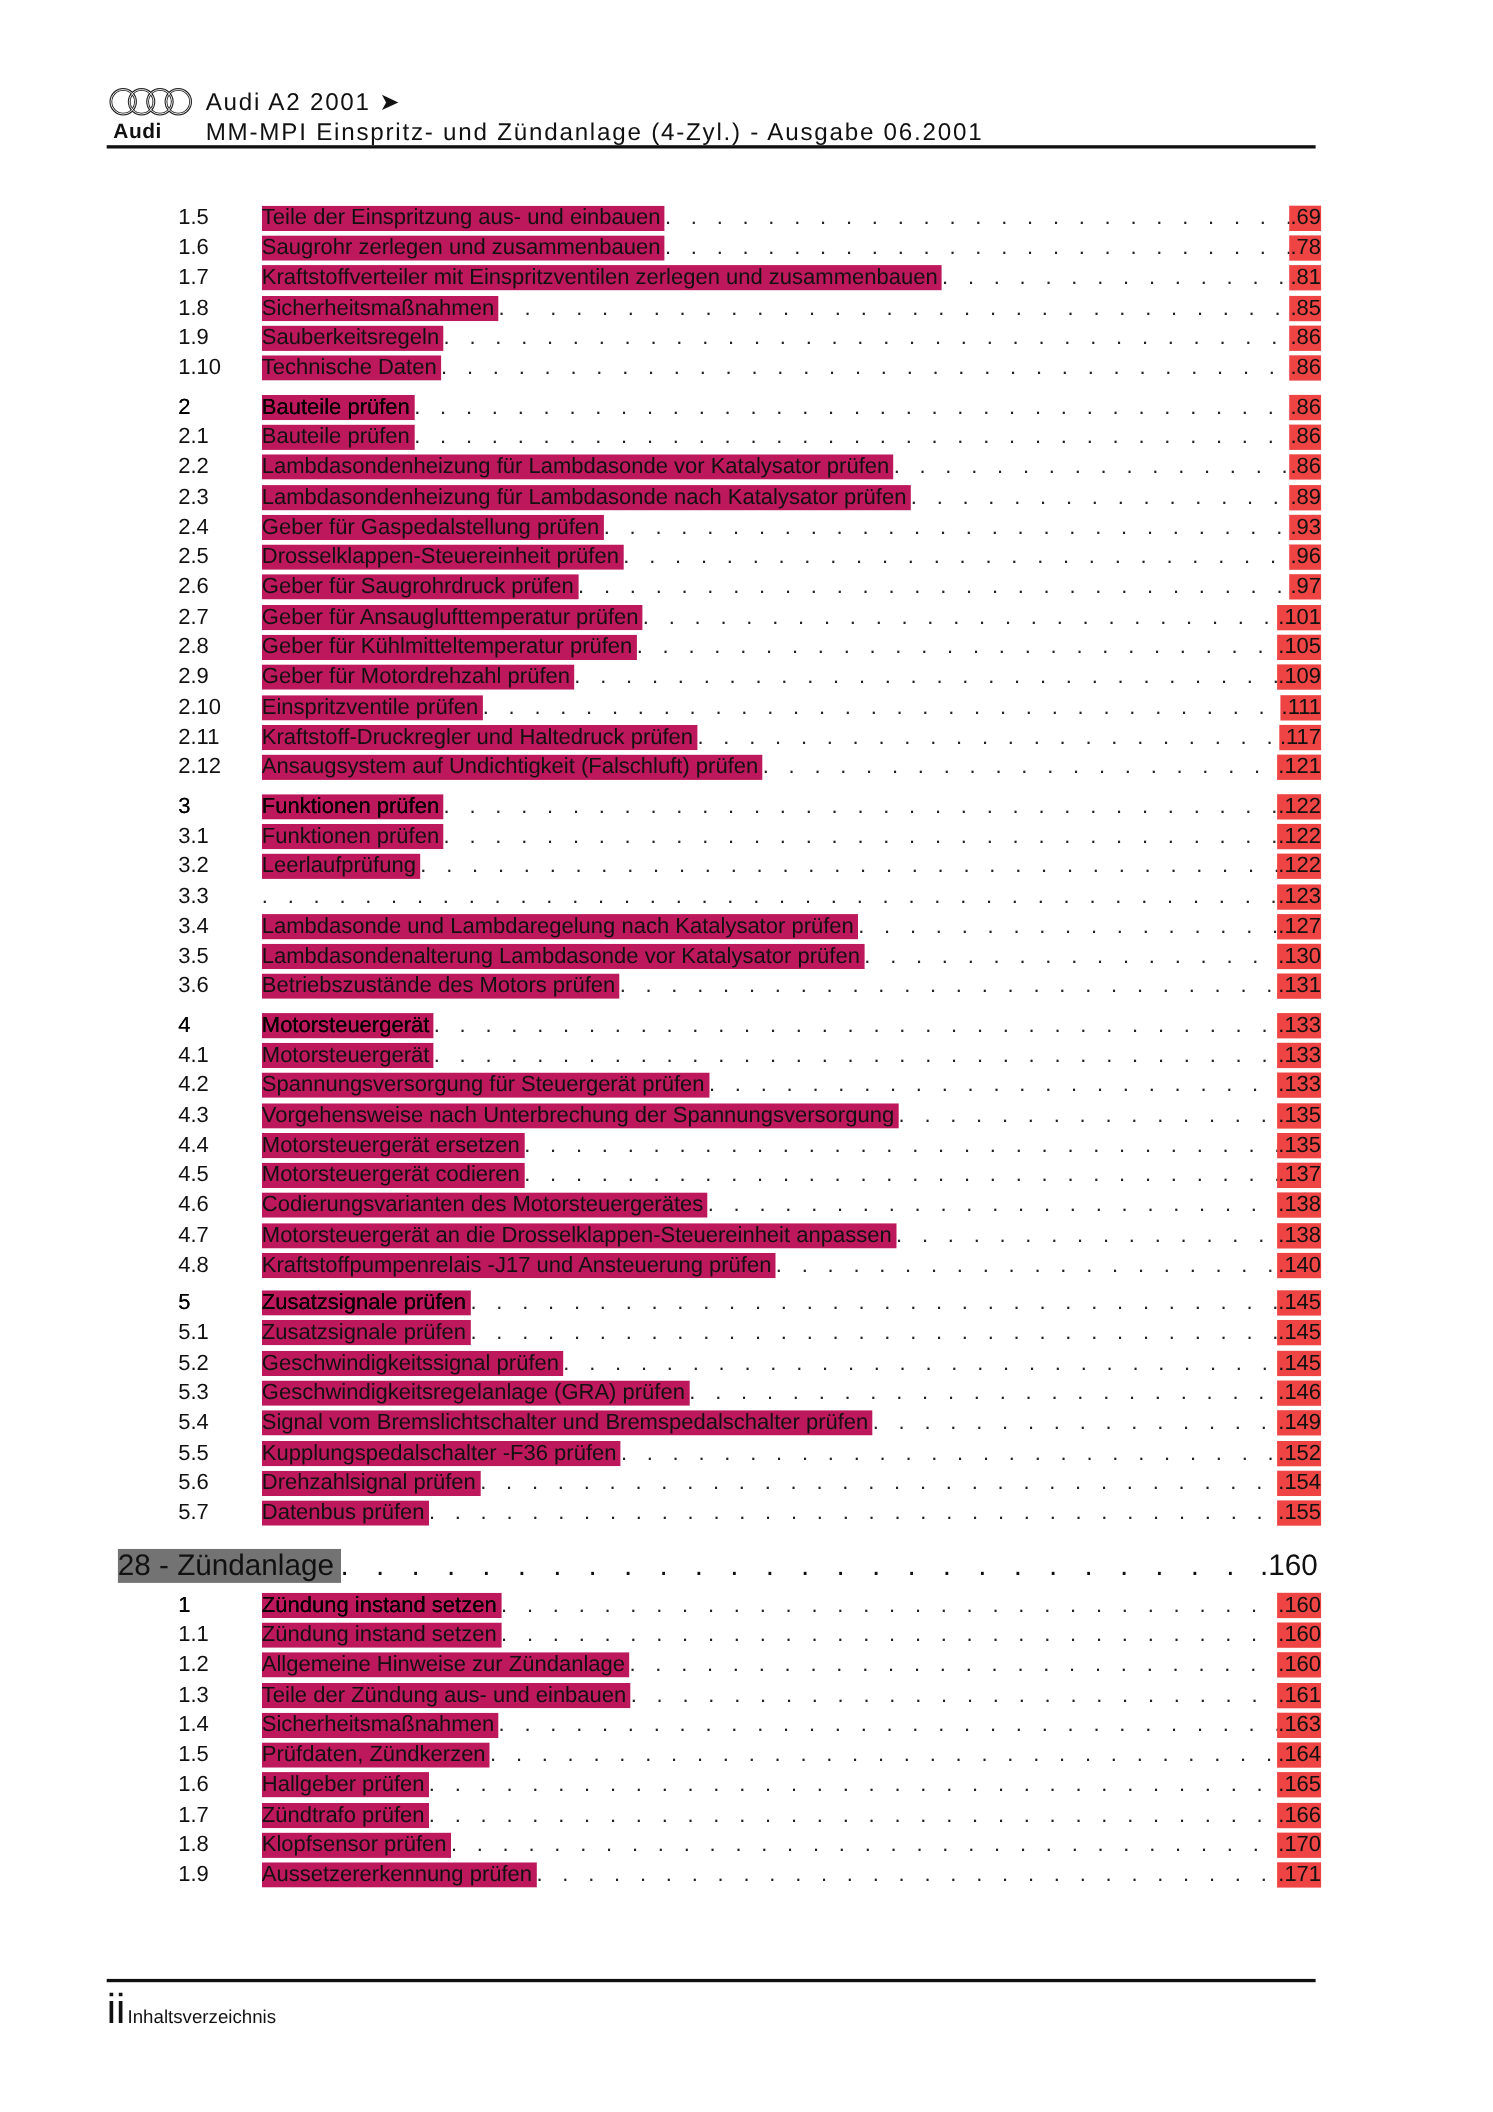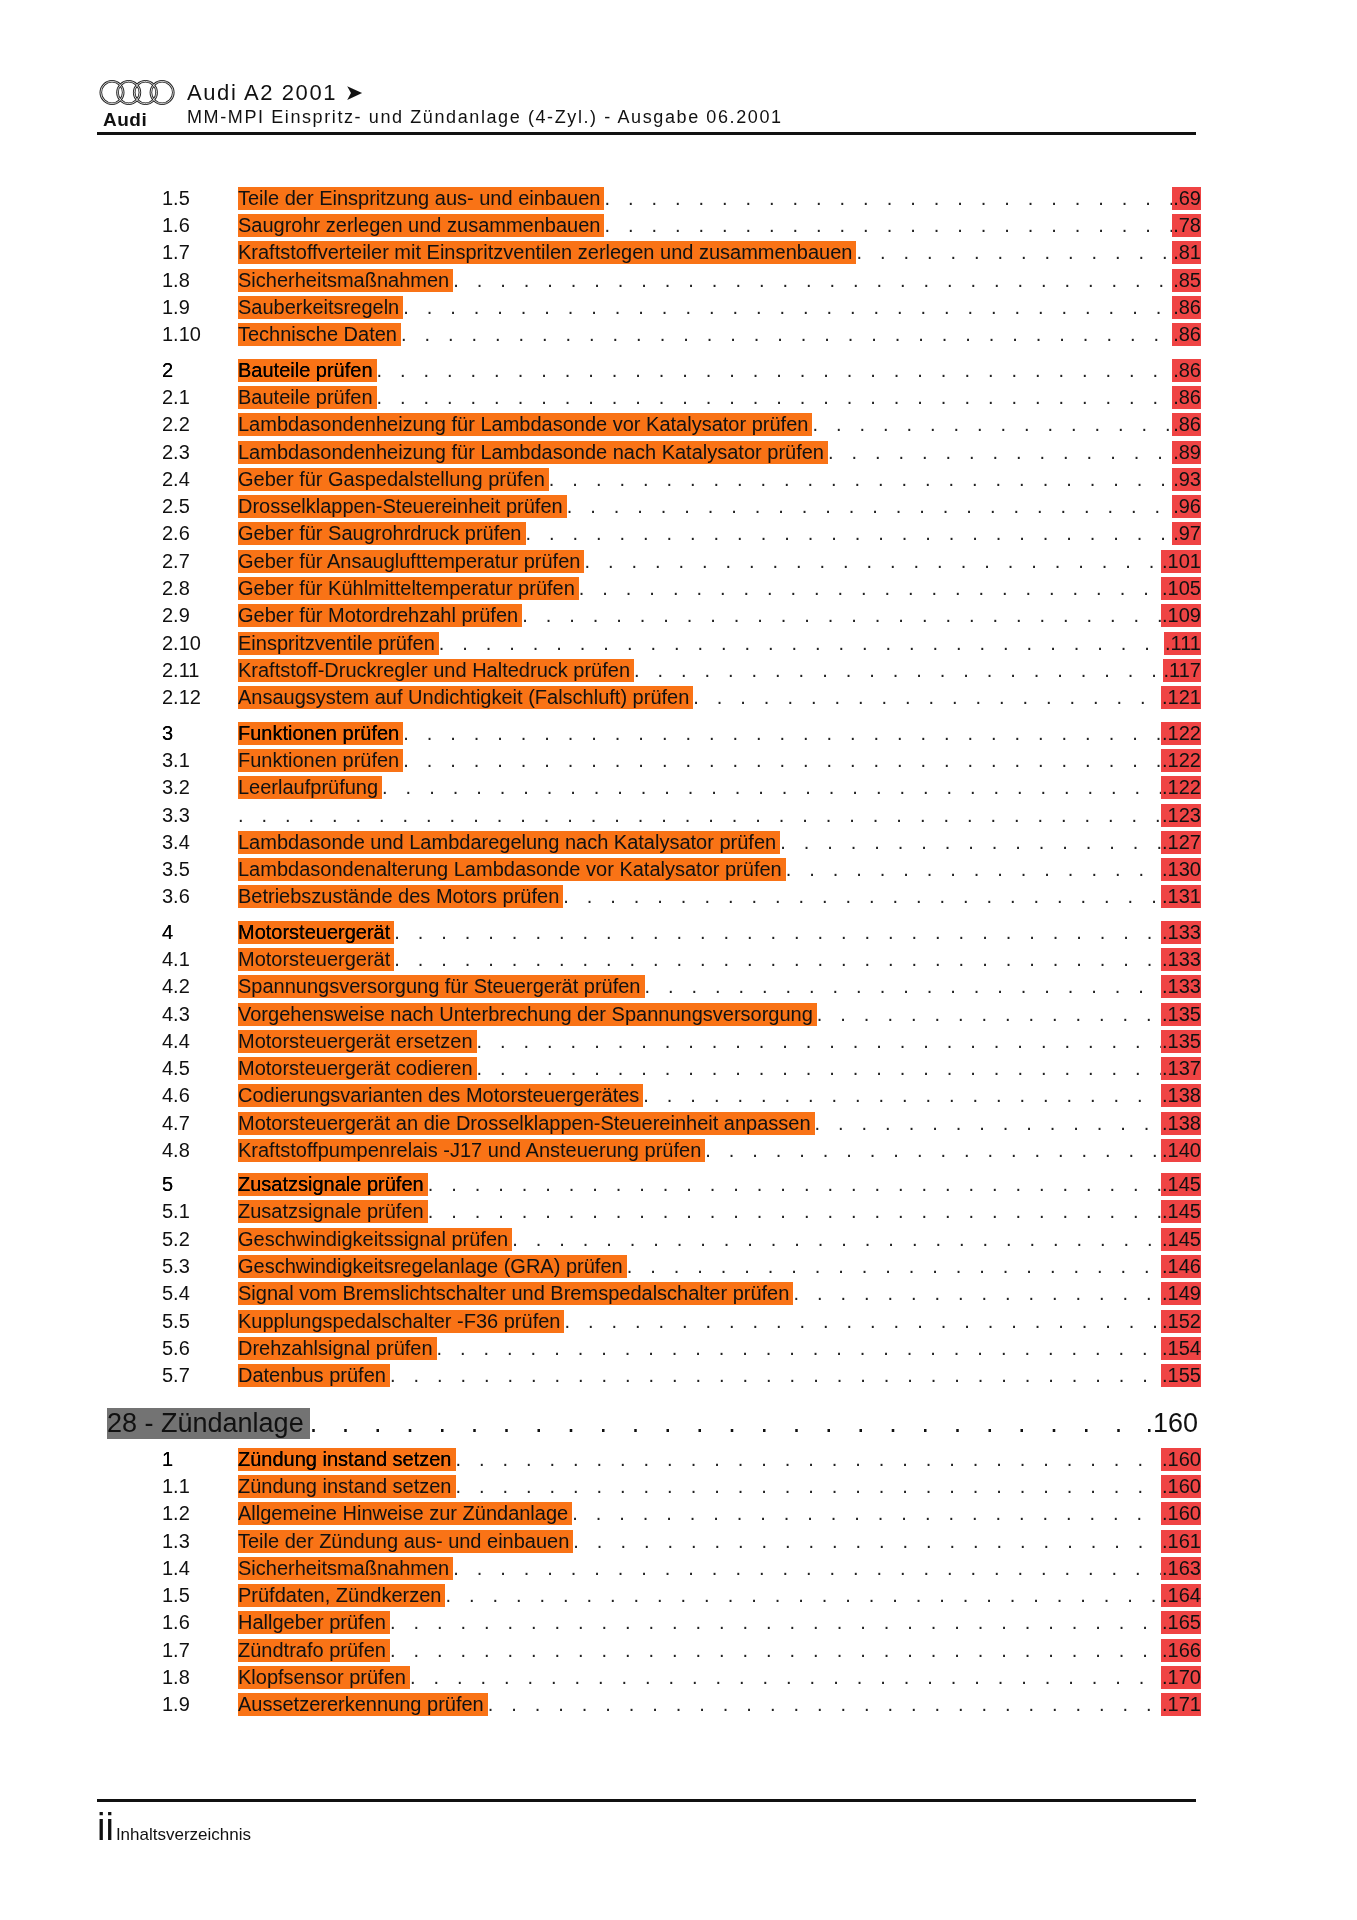--- a/index.html
+++ b/index.html
@@ -2,29 +2,29 @@
 <html><head>
 <meta charset="utf-8">
 <style>
   html, body { margin:0; padding:0; background:#ffffff; }
   body { width:1357px; height:1920px; position:relative; overflow:hidden;
          font-family:"Liberation Sans", sans-serif; color:#111; }
   .header { position:absolute; left:97px; top:74px; width:1099px; height:60px; }
   .rings { position:absolute; left:2px; top:5px; width:76px; height:27px; }
   .wordmark { position:absolute; left:6px; top:35px; font-weight:bold; font-size:19px; letter-spacing:0.5px; color:#111; }
   .h-title { position:absolute; left:90px; top:6px; font-size:22px; letter-spacing:1.6px; color:#111; white-space:nowrap; }
-  .h-sub { position:absolute; left:90px; top:33px; font-size:18px; letter-spacing:1.6px; color:#111; white-space:nowrap; }
+  .h-sub { position:absolute; left:90px; top:33px; font-size:22px; letter-spacing:1.6px; color:#111; white-space:nowrap; }
   .h-rule { position:absolute; left:0; top:58px; width:1099px; height:3px; background:#111; }
 
   .toc { position:absolute; left:0; top:0; width:1357px; }
   .group { position:absolute; left:0; width:1357px;padding-left:10px; }
   .row { position:relative; height:27.3px; display:flex; align-items:center; font-size:20px; white-space:nowrap; }
   .row .num { position:absolute; left:152px; }
   .row .title-wrap { position:absolute; left:228px; right:177px; display:flex; align-items:center; overflow:hidden; }
-  .row .title { flex:0 0 auto; padding-right:4px; background:#f97316; }
+  .row .title { flex:0 0 auto; padding-right:4px; background:#be185d; }
   .row .dots { flex:1 1 auto; overflow:hidden; letter-spacing:6.2px; color:#222; }
   .row .page { position:absolute; right:166px; background:#ef4444; padding-left:1px; }
   .row.heading .num, .row.heading .title { color:#000; text-shadow:0 0 0.4px #000; }
   .chapter { position:relative; height:34px; display:flex; align-items:center; font-size:27px; white-space:nowrap; }
   .chapter .title-wrap { position:absolute; left:97px; right:169px; display:flex; align-items:center; overflow:hidden; }
   .chapter .title { flex:0 0 auto; padding-right:6px; background:#737373; }
   .chapter .dots { flex:1 1 auto; overflow:hidden; letter-spacing:8.6px; }
   .chapter .page { position:absolute; right:169px; background:#fff; }
 
   .footer-rule { position:absolute; left:97px; top:1799px; width:1099px; height:3px; background:#111; }

